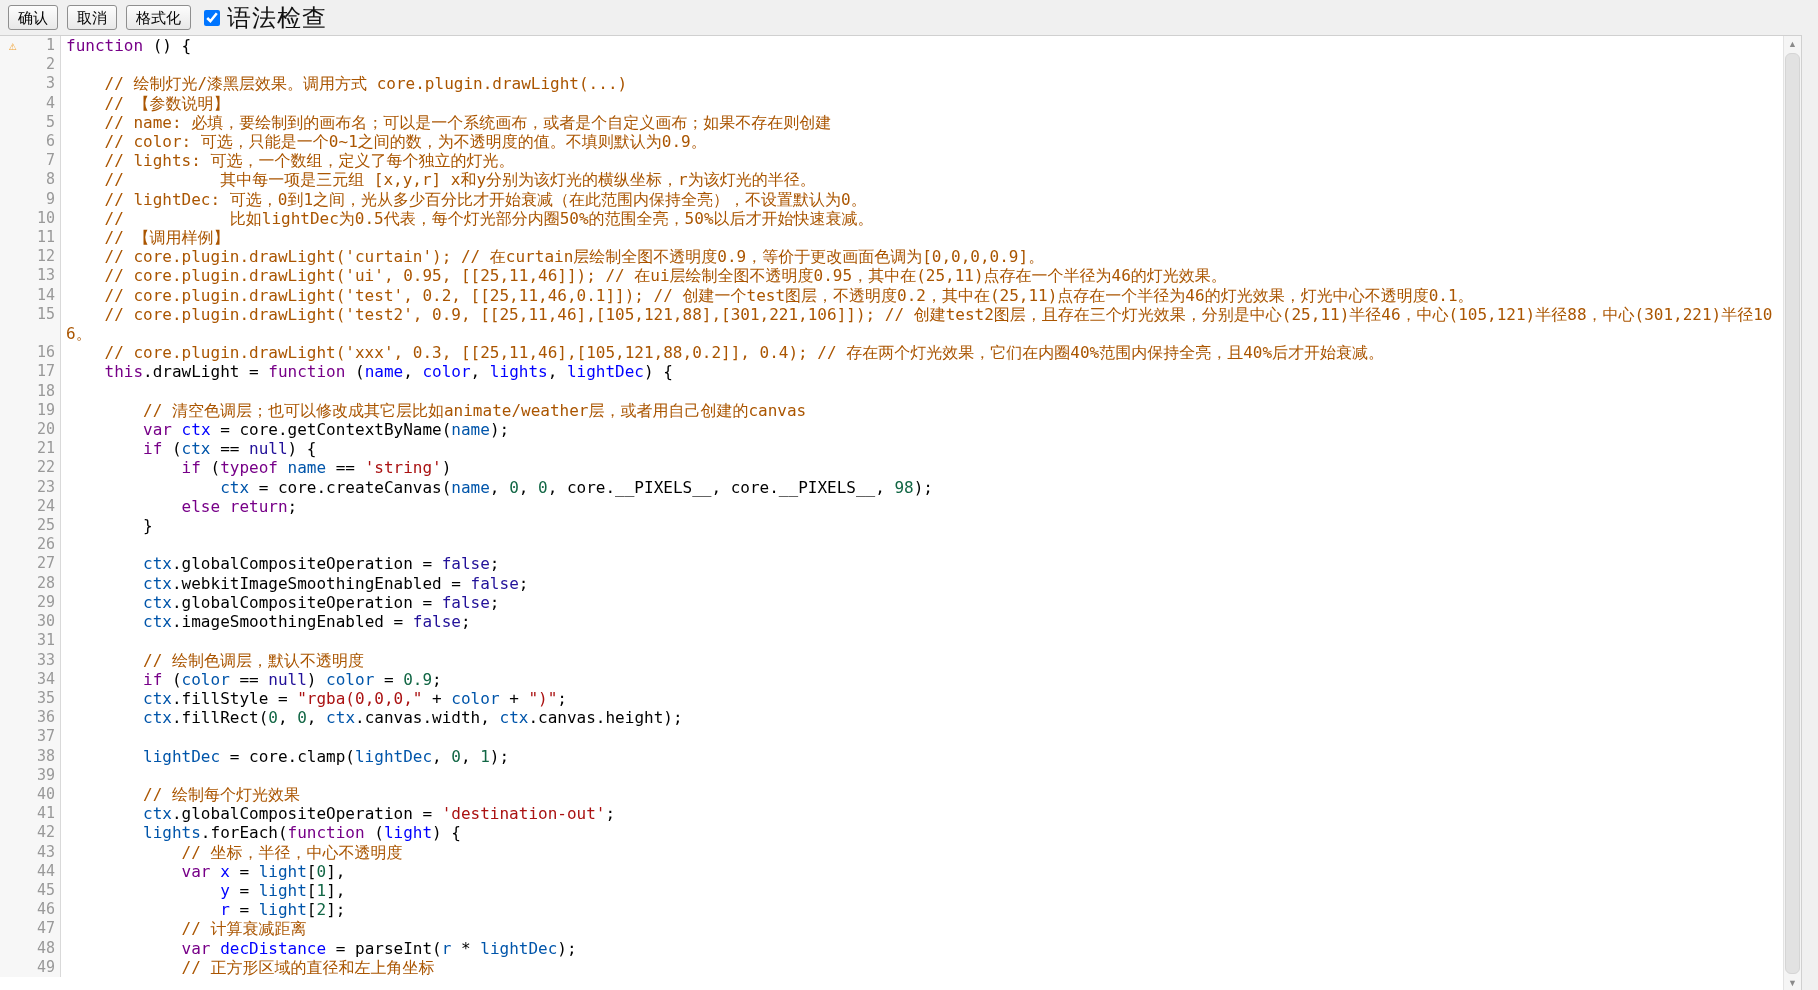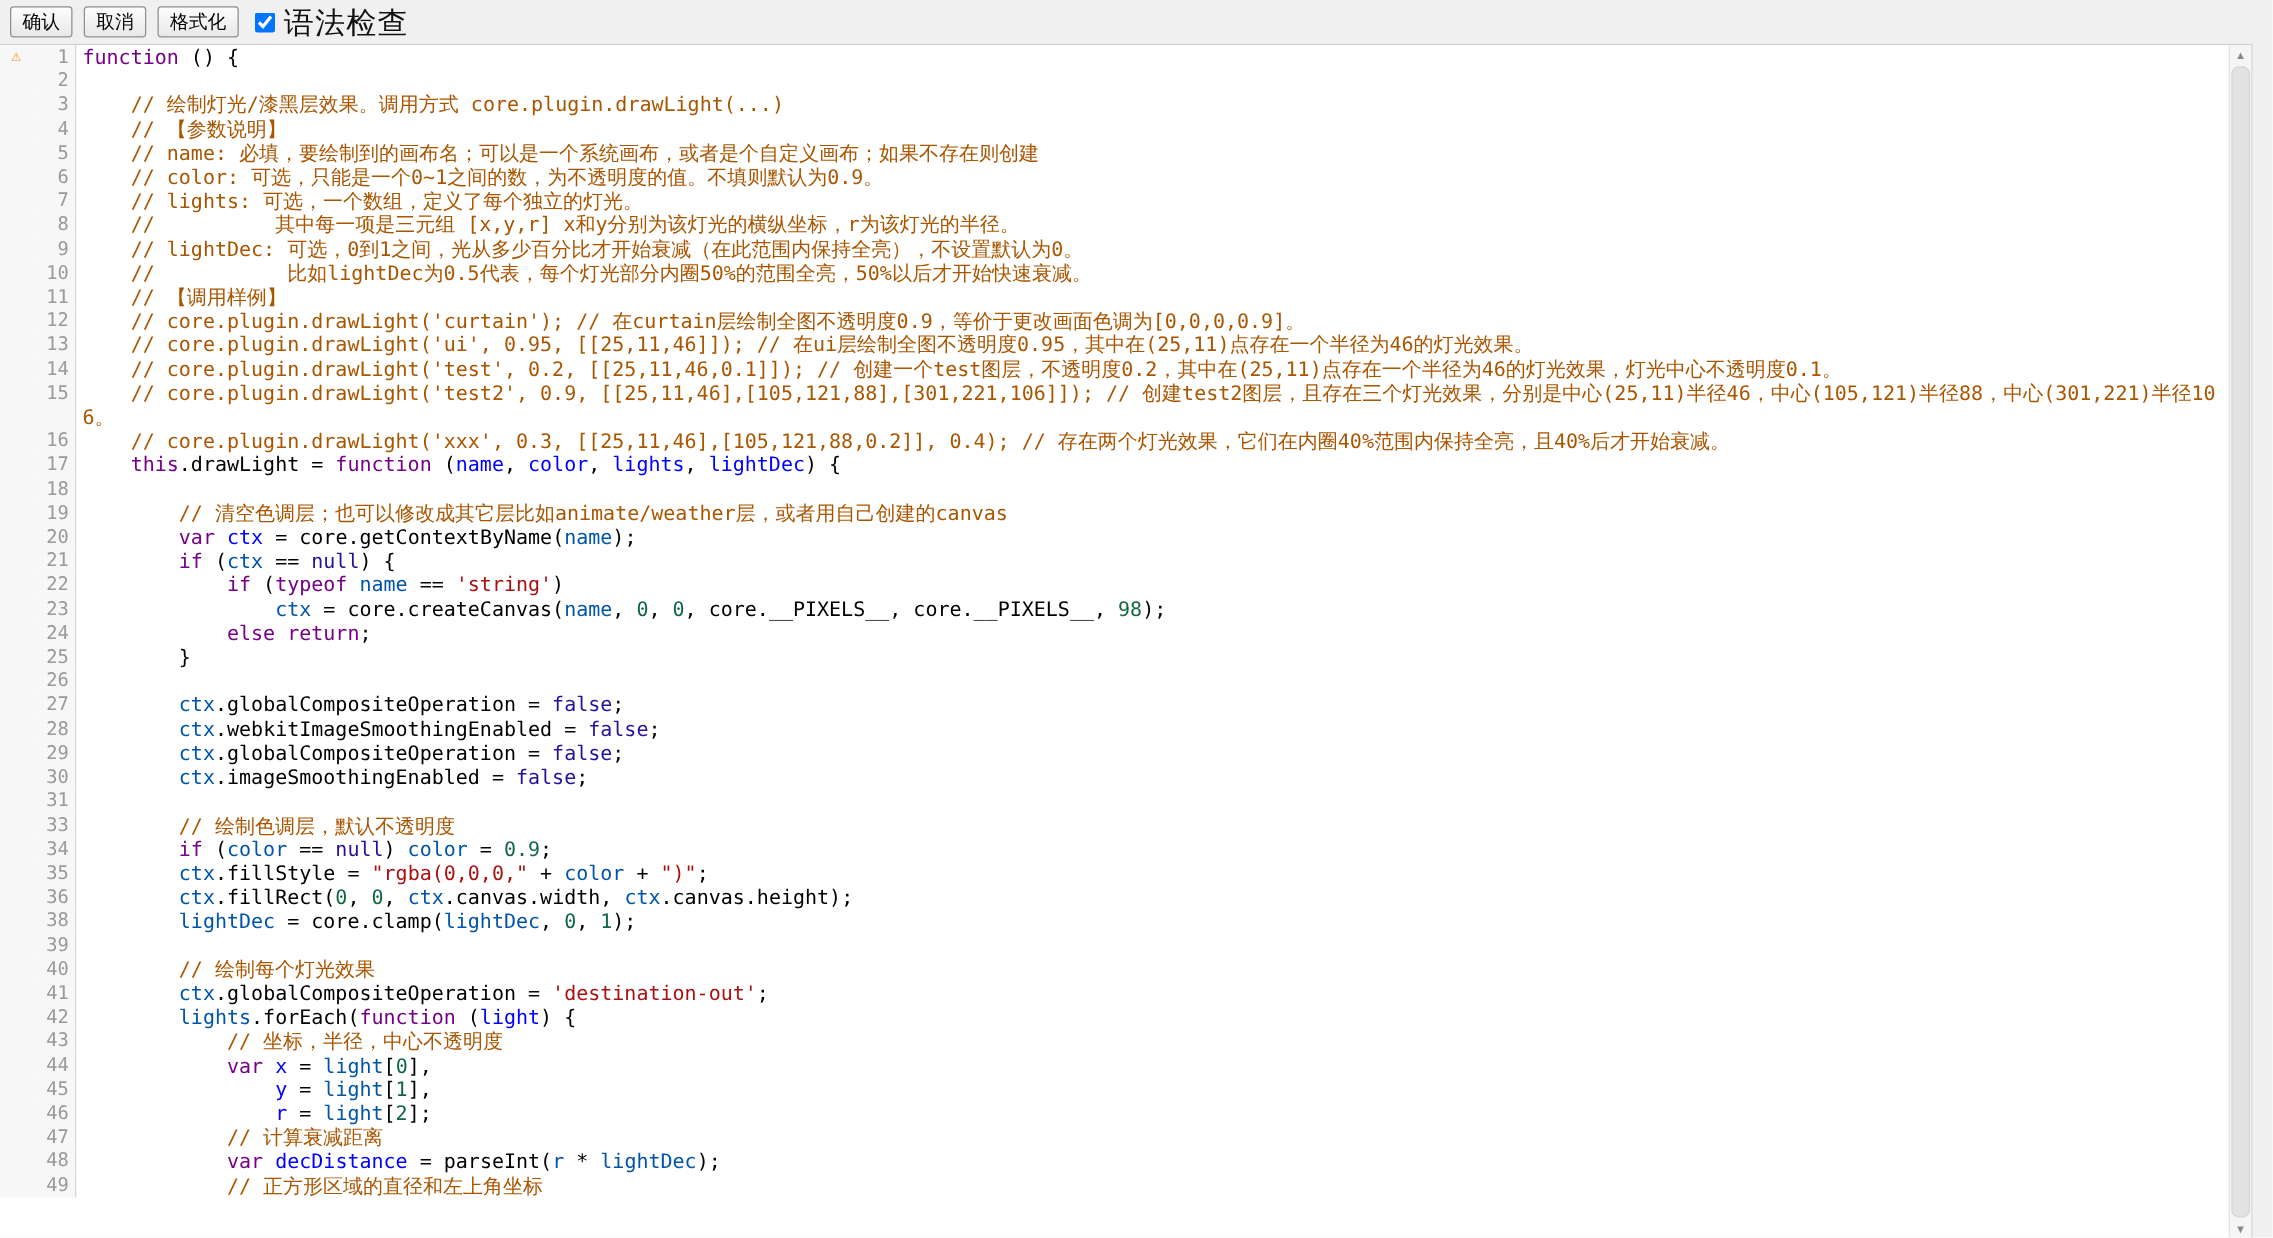--- a/index.html
+++ b/index.html
@@ -259,20 +259,25 @@
         <span class="lnum">35</span>
         <span class="code"><span>        </span><span class="tok-v2">ctx</span><span>.fillStyle = </span><span class="tok-str">"rgba(0,0,0,"</span><span> + </span><span class="tok-v2">color</span><span> + </span><span class="tok-str">")"</span><span>;</span></span>
       </div>
       <div class="code-row">
         <span class="marker"></span>
         <span class="lnum">36</span>
         <span class="code"><span>        </span><span class="tok-v2">ctx</span><span>.fillRect(</span><span class="tok-num">0</span><span>, </span><span class="tok-num">0</span><span>, </span><span class="tok-v2">ctx</span><span>.canvas.width, </span><span class="tok-v2">ctx</span><span>.canvas.height);</span></span>
       </div>
       <div class="code-row">
         <span class="marker"></span>
+        <span class="lnum">37</span>
+        <span class="code"></span>
+      </div>
+      <div class="code-row">
+        <span class="marker"></span>
         <span class="lnum">38</span>
         <span class="code"><span>        </span><span class="tok-v2">lightDec</span><span> = core.clamp(</span><span class="tok-v2">lightDec</span><span>, </span><span class="tok-num">0</span><span>, </span><span class="tok-num">1</span><span>);</span></span>
       </div>
       <div class="code-row">
         <span class="marker"></span>
         <span class="lnum">39</span>
         <span class="code"></span>
       </div>
       <div class="code-row">
         <span class="marker"></span>

